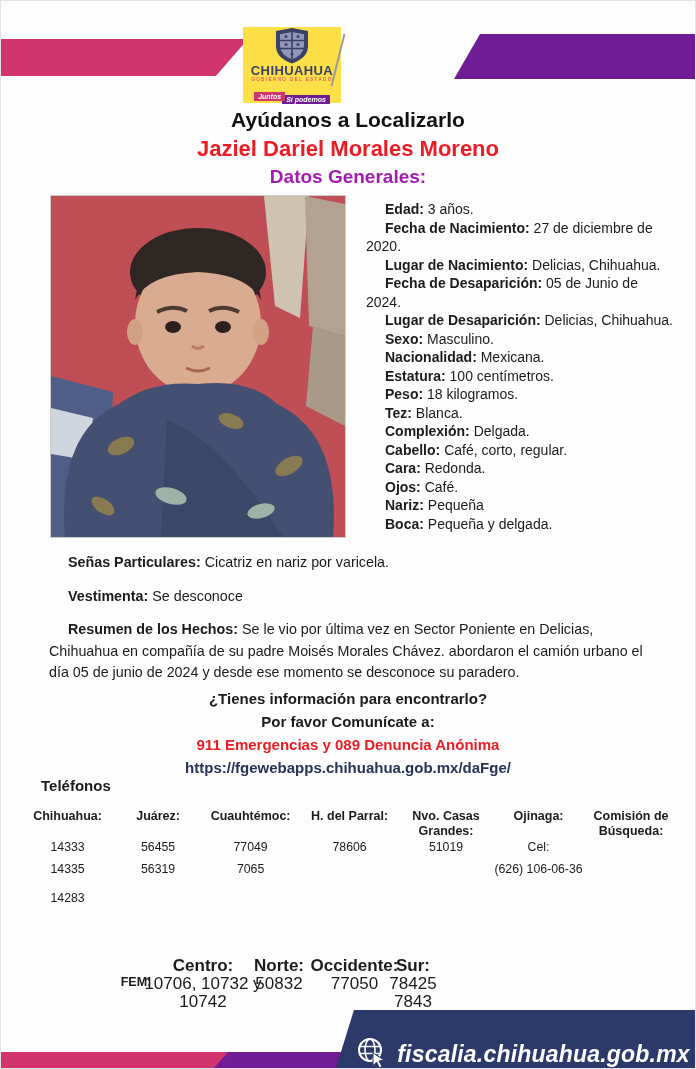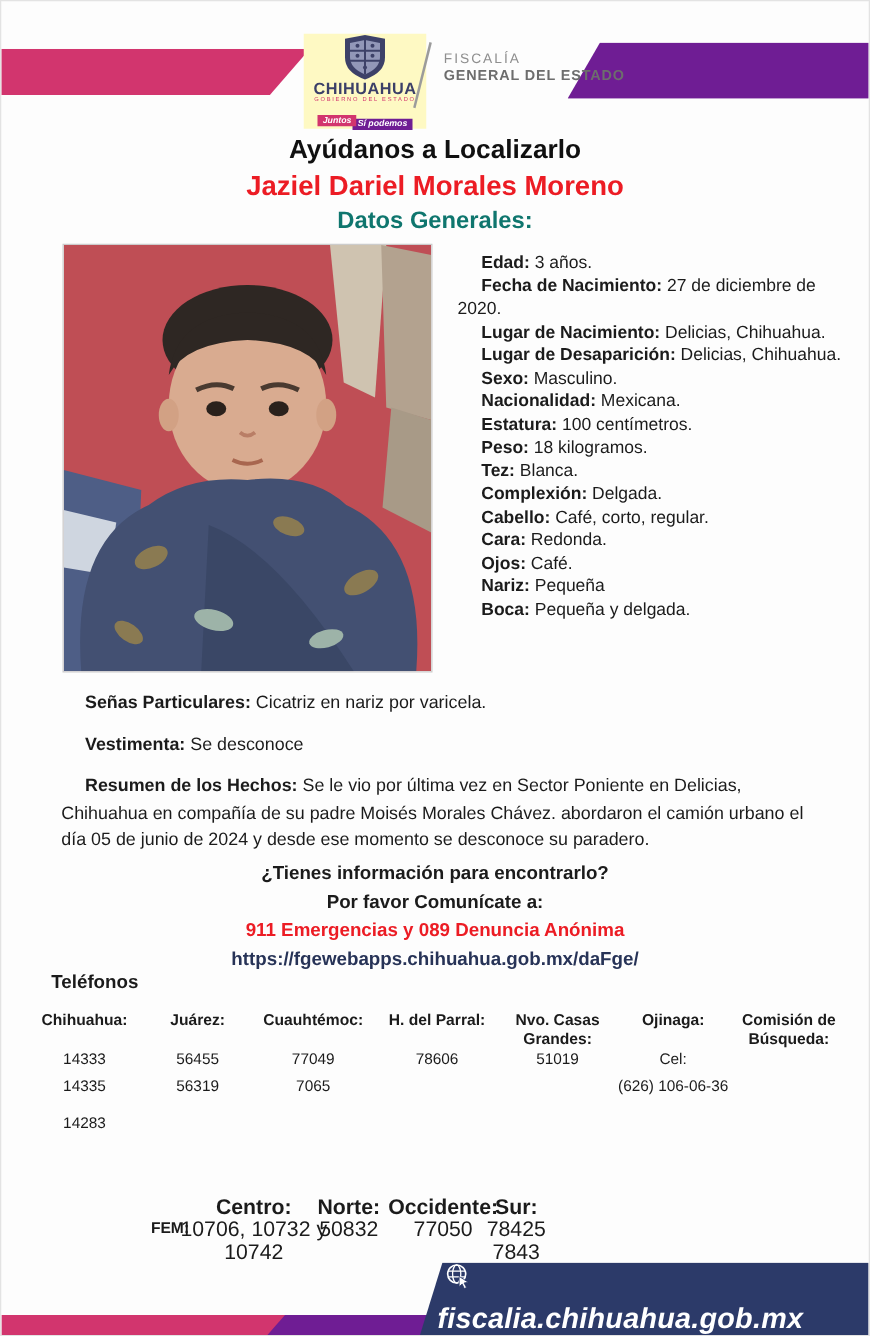--- a/index.html
+++ b/index.html
@@ -8,41 +8,41 @@
     background:#fdfdfd; overflow:hidden; box-sizing:border-box;
     border:1px solid #e3e3e3;
     font-family:"Liberation Sans","DejaVu Sans",sans-serif;
     color:#1b1b1b;
   }
   
   .banner-pink-left { position:absolute; left:0; top:38px; width:247px; height:37px;
     background:#d2356e; clip-path:polygon(0 0,100% 0,87% 100%,0 100%); }
   .banner-purple-right { position:absolute; right:0; top:33px; width:241px; height:45px;
     background:#6f1d94; clip-path:polygon(10.8% 0,100% 0,100% 100%,0 100%); }
-  .logo { position:absolute; left:242px; top:26px; width:94px; text-align:center; background:#fef9c3; padding:0 2px; }
+  .logo { position:absolute; left:242px; top:26px; width:94px; text-align:center; background:#fde047; padding:0 2px; }
   .logo-shield { display:block; margin:0 auto; }
   .logo-name { font-size:13px; font-weight:bold; color:#3b3f68; letter-spacing:.4px; line-height:13px; }
   .logo-sub { font-size:4.6px; color:#d2356e; letter-spacing:1.4px; line-height:6px; }
   .logo-badge { margin-top:2px; white-space:nowrap; }
   .badge-juntos { display:inline-block; background:#d2356e; color:#fff; font-size:7px;
     font-weight:bold; font-style:italic; padding:1px 4px; position:relative; z-index:2; }
   .badge-si { display:inline-block; background:#6f1d94; color:#fff; font-size:7px;
     font-weight:bold; font-style:italic; padding:1px 4px; margin-left:-3px; position:relative; top:3px; z-index:1; }
   .header-divider { position:absolute; left:336px; top:32px; width:1.5px; height:54px;
     background:#9b9b9b; transform:rotate(14deg); }
   .agency { position:absolute; left:354px; top:39px; line-height:14px; }
   .agency-line1 { font-size:11px; color:#8f8f8f; letter-spacing:1.6px; }
   .agency-line2 { font-size:11.5px; color:#6d6d6d; font-weight:bold; letter-spacing:.7px; }
   
   .headline { position:absolute; top:107px; left:0; width:100%; text-align:center;
     font-size:21px; font-weight:bold; color:#101010; }
   .person-name { position:absolute; top:135px; left:0; width:100%; text-align:center;
     font-size:22px; font-weight:bold; color:#ec1c24; }
   .section-title { position:absolute; top:165px; left:0; width:100%; text-align:center;
-    font-size:19px; font-weight:bold; color:#0f766e; }
+    font-size:19px; font-weight:bold; color:#a21caf; }
   
   .photo { position:absolute; left:49px; top:194px; width:296px; height:343px;
     border:1px solid #cccccc; box-sizing:border-box; overflow:hidden; }
   .photo svg { display:block; }
   
   .data-list { position:absolute; left:365px; top:199px; width:308px;
     font-size:14px; line-height:18.5px; }
   .data-row { display:block; }
   .lbl { font-weight:bold;padding-left:19px; }
   
@@ -75,22 +75,22 @@
   .fg-2 { left:238px; top:956px; width:80px; }
   .fg-3 { left:306px; top:956px; width:95px; }
   .fg-4 { left:377px; top:956px; width:70px; }
   
   .bar-purple-bottom { position:absolute; left:205px; bottom:0; width:255px; height:16px;
     background:#6f1d94; z-index:1; }
   .bar-pink-bottom { position:absolute; left:0; bottom:0; width:227px; height:16px;
     background:#d2356e; clip-path:polygon(0 0,100% 0,93.8% 100%,0 100%); z-index:2; }
   .footer-navy { position:absolute; right:0; bottom:0; width:359px; height:58px;
     background:#2c3a69; clip-path:polygon(5% 0,100% 0,100% 100%,0 100%);
-    display:flex; align-items:flex-start; justify-content:center; gap:10px;
-    padding-left:14px; box-sizing:border-box; z-index:3;flex-direction:column; }
+    display:flex; align-items:flex-end; justify-content:center; gap:10px;
+    padding-left:14px; box-sizing:border-box; z-index:3; }
   .footer-site { color:#ffffff; font-size:23px; font-weight:bold; font-style:italic;
     letter-spacing:.2px; }
 </style>
 </head>
 <body>
 
 <div class="page">
 
   <div class="banner-pink-left"></div>
   <div class="banner-purple-right"></div>
@@ -108,24 +108,20 @@
     </svg>
     <div class="logo-name">CHIHUAHUA</div>
     <div class="logo-sub">GOBIERNO DEL ESTADO</div>
     <div class="logo-badge">
       <span class="badge-juntos">Juntos</span><span class="badge-si">Sí podemos</span>
     </div>
   </div>
 
   <div class="header-divider"></div>
 
-  <div class="agency">
-    <div class="agency-line1">FISCALÍA</div>
-    <div class="agency-line2">GENERAL DEL ESTADO</div>
-  </div>
 
   <div class="headline">Ayúdanos a Localizarlo</div>
   <div class="person-name">Jaziel Dariel Morales Moreno</div>
   <div class="section-title">Datos Generales:</div>
 
   <div class="photo">
     <svg width="294" height="341" viewBox="0 0 294 341" preserveAspectRatio="none">
       <rect x="0" y="0" width="294" height="341" fill="#bf4e55"></rect>
       <polygon points="213,0 258,0 249,122 224,110" fill="#cfc3b0"></polygon>
       <polygon points="254,0 294,8 294,140 258,130" fill="#b3a28f"></polygon>
@@ -151,20 +147,21 @@
       <ellipse cx="120" cy="300" rx="16" ry="8" fill="#9db3a8" transform="rotate(15 120 300)"></ellipse>
       <ellipse cx="210" cy="315" rx="14" ry="7" fill="#9db3a8" transform="rotate(-15 210 315)"></ellipse>
       <ellipse cx="52" cy="310" rx="13" ry="7" fill="#8a7a52" transform="rotate(35 52 310)"></ellipse>
     </svg>
   </div>
 
   <div id="general-data-list" class="data-list">
       <div class="data-row"><span class="lbl">Edad: </span><span class="val">3 años.</span></div>
       <div class="data-row"><span class="lbl">Fecha de Nacimiento: </span><span class="val">27 de diciembre de 2020.</span></div>
       <div class="data-row"><span class="lbl">Lugar de Nacimiento: </span><span class="val">Delicias, Chihuahua.</span></div>
+      <div class="data-row"><span class="lbl">Fecha de Desaparición: </span><span class="val">05 de Junio de 2024.</span></div>
       <div class="data-row"><span class="lbl">Lugar de Desaparición: </span><span class="val">Delicias, Chihuahua.</span></div>
       <div class="data-row"><span class="lbl">Sexo: </span><span class="val">Masculino.</span></div>
       <div class="data-row"><span class="lbl">Nacionalidad: </span><span class="val">Mexicana.</span></div>
       <div class="data-row"><span class="lbl">Estatura: </span><span class="val">100 centímetros.</span></div>
       <div class="data-row"><span class="lbl">Peso: </span><span class="val">18 kilogramos.</span></div>
       <div class="data-row"><span class="lbl">Tez: </span><span class="val">Blanca.</span></div>
       <div class="data-row"><span class="lbl">Complexión: </span><span class="val">Delgada.</span></div>
       <div class="data-row"><span class="lbl">Cabello: </span><span class="val">Café, corto, regular.</span></div>
       <div class="data-row"><span class="lbl">Cara: </span><span class="val">Redonda.</span></div>
       <div class="data-row"><span class="lbl">Ojos: </span><span class="val">Café.</span></div>

